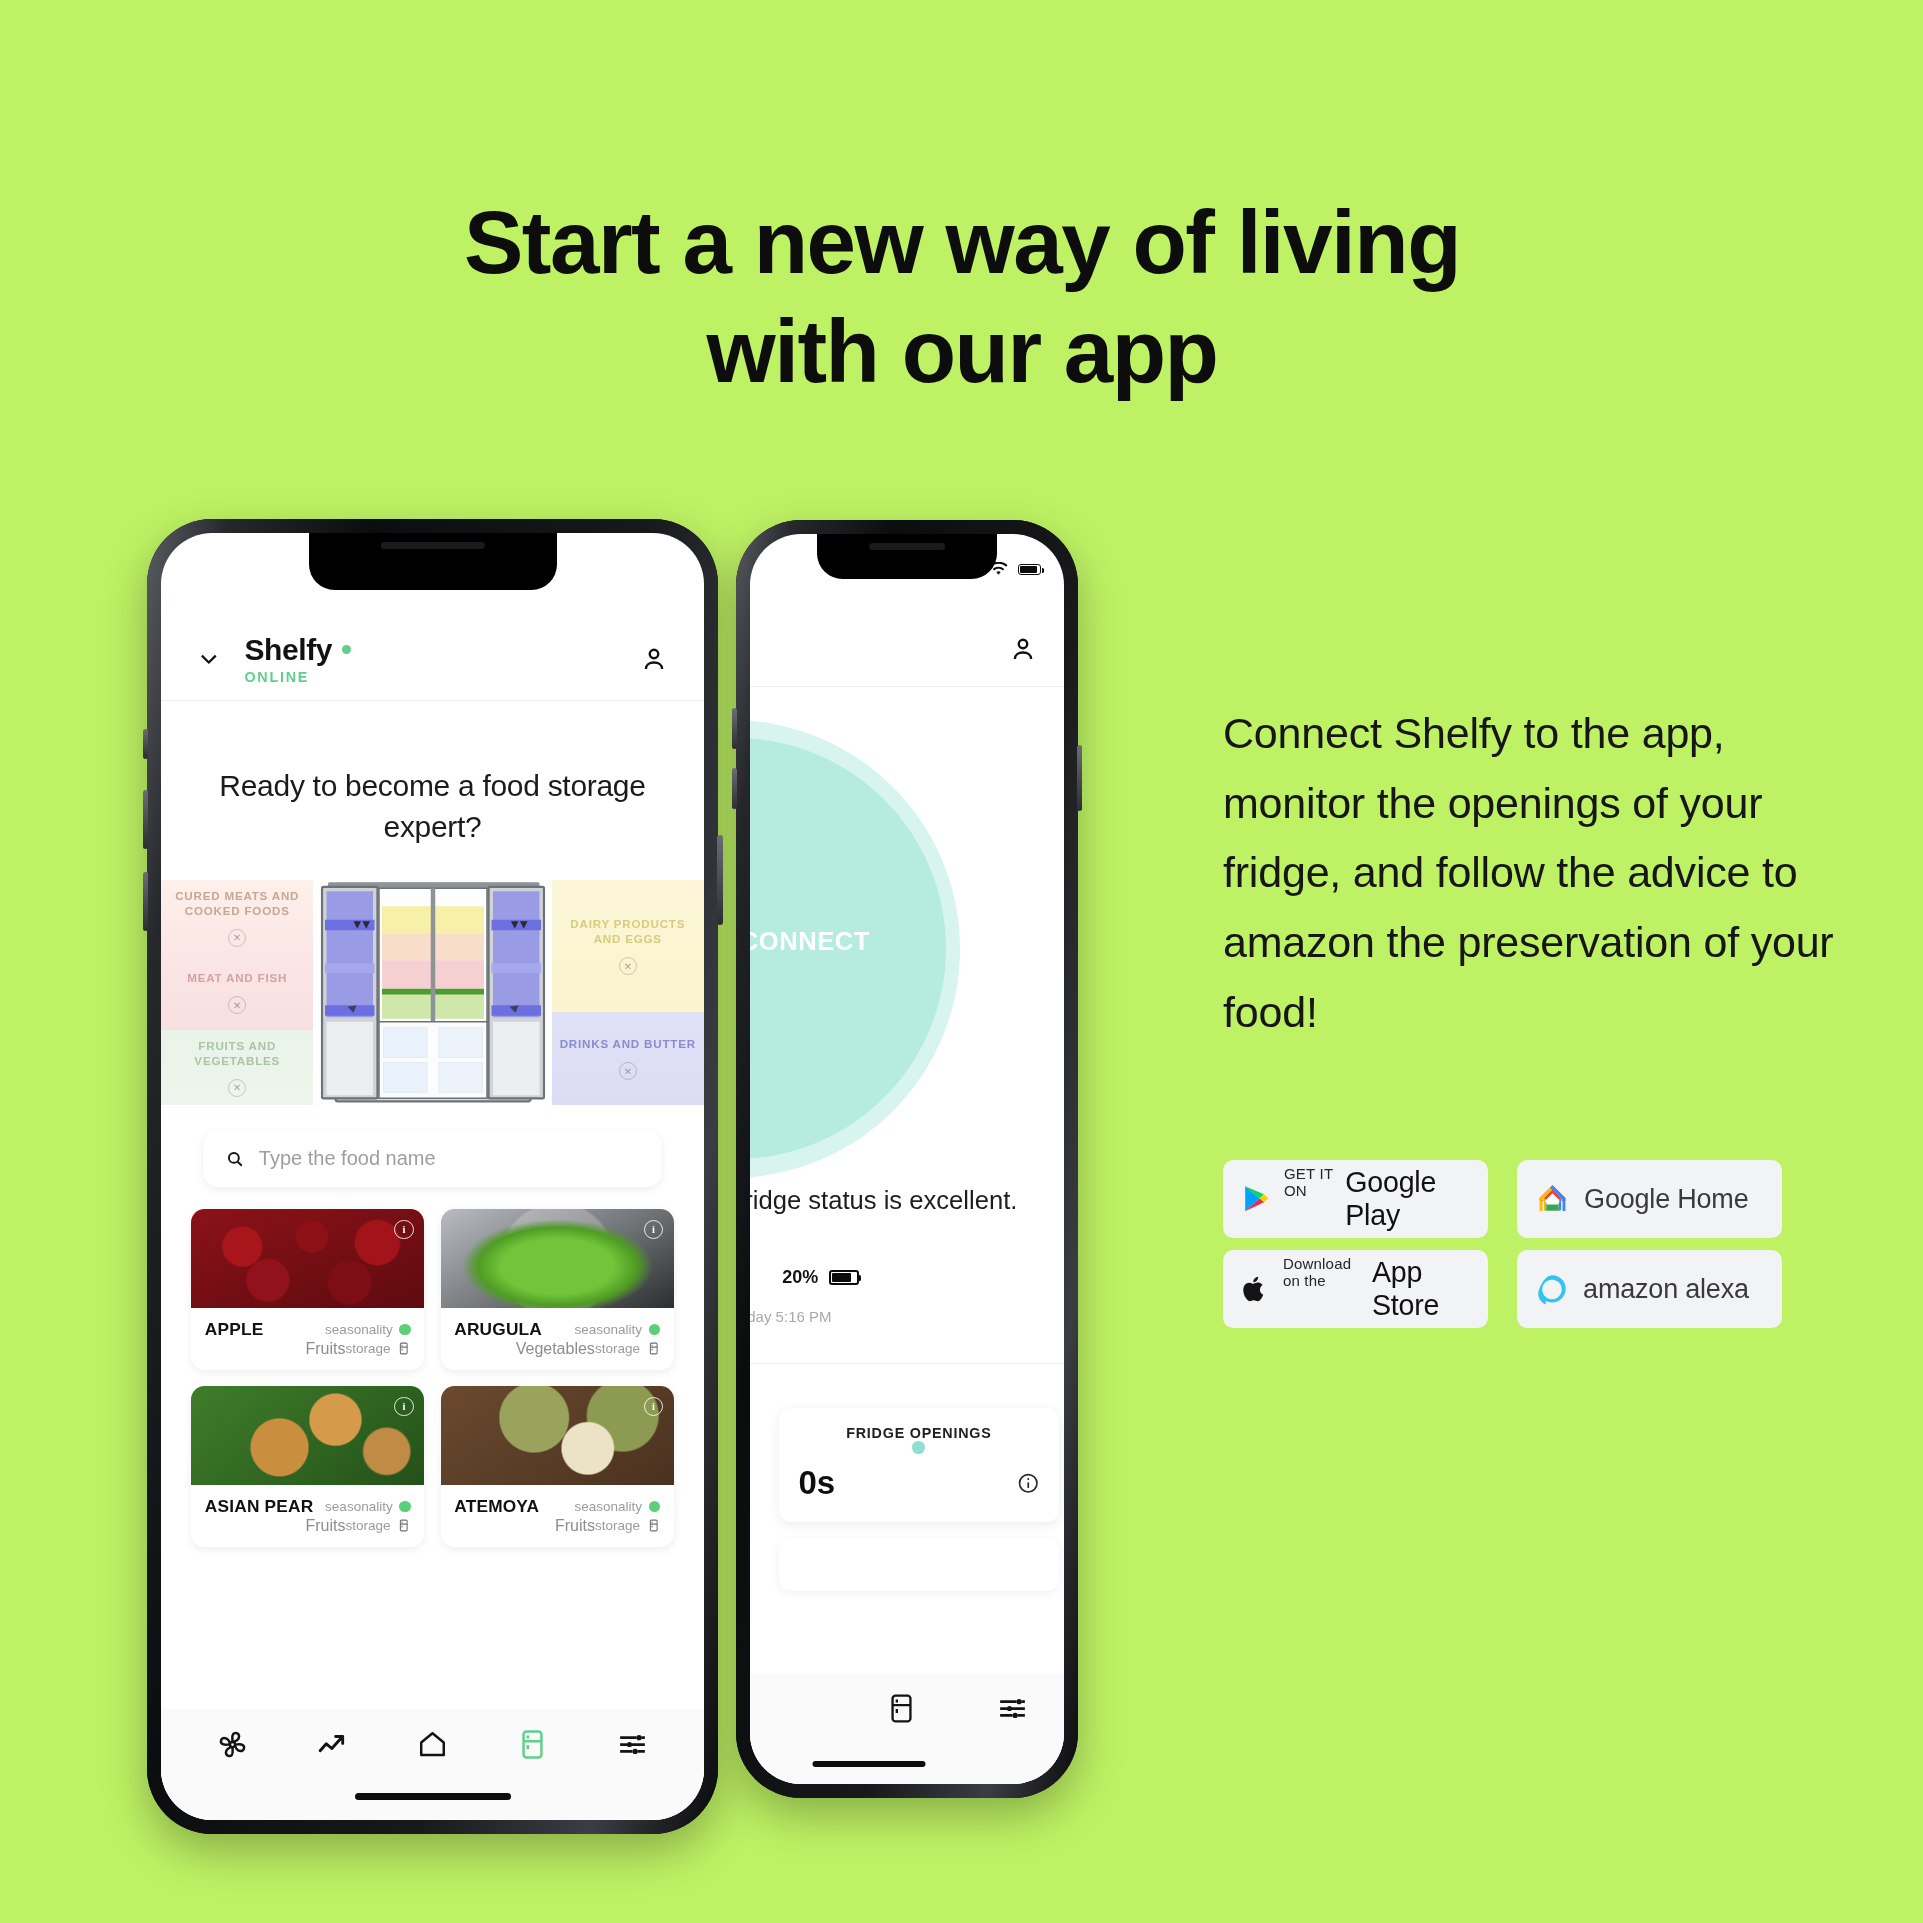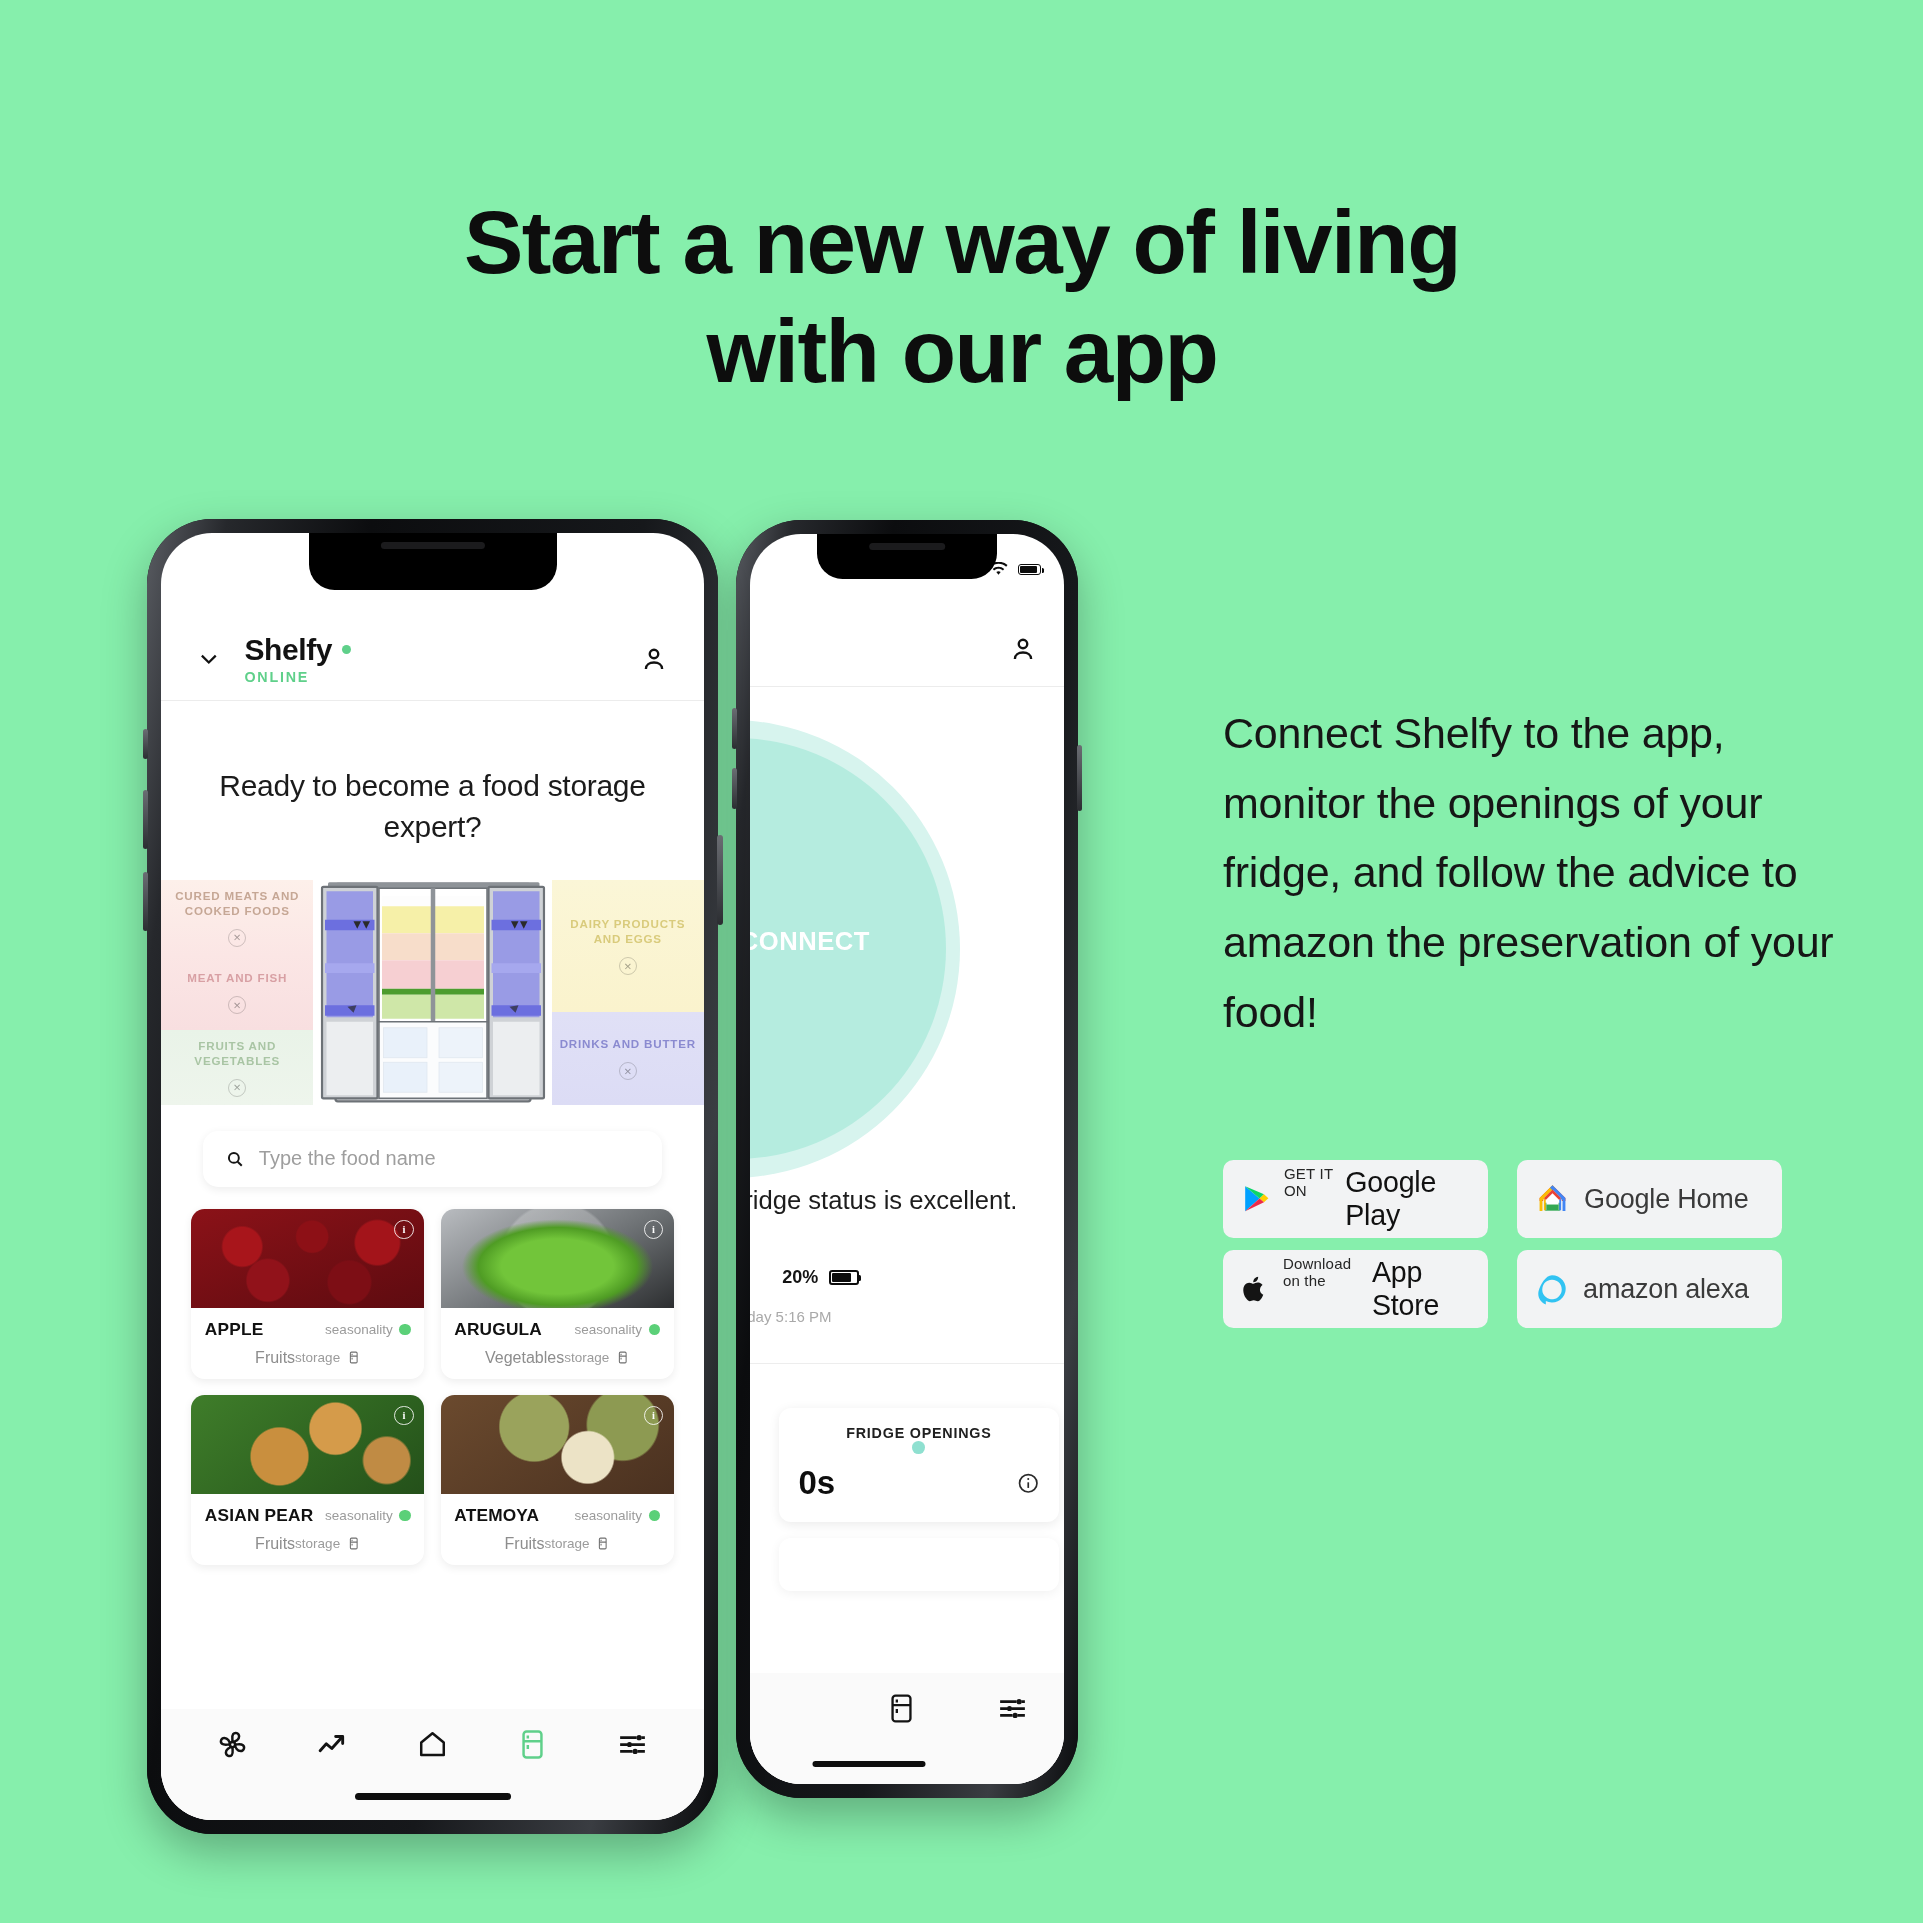--- a/index.html
+++ b/index.html
@@ -2,21 +2,21 @@
 <html style="font-size:12px"><head>
 <meta charset="utf-8">
 <style>
   * { box-sizing: border-box; margin: 0; padding: 0; }
   html, body {
     width: 1924px; height: 1924px;
     background: #ffffff;
     font-family: "Liberation Sans", sans-serif;
     overflow: hidden;
   }
-  .page { position: relative; width: 1924px; height: 1924px; background: #86efac; }
+  .page { position: relative; width: 1924px; height: 1924px; background: #bef264; }
 
   
   .headline {
     position: absolute; left: 0; top: 188px; width: 1924px;
     text-align: center;
     font-size: 89px; line-height: 1.22;
     font-weight: 800; letter-spacing: -1.5px;
     color: #0d0d0d;
   }
   .headline .l2 { display: block; }
@@ -140,21 +140,21 @@
   .card .ph-img { height: 99px; position:relative; }
   .card .badge {
     position:absolute; right:10.5px; top:10.5px; width:19.5px; height:19.5px; border-radius:50%;
     border:1.5px solid rgba(255,255,255,.85); display:flex; align-items:center; justify-content:center;
     color:#fff; font-size:10.5px; font-weight:700; font-family:"Liberation Serif", serif;
   }
   .card .meta { padding: 10.5px 13.5px 12px; }
   .card .r1 { display:flex; align-items:center; justify-content:space-between; }
   .card .nm { font-size: 17.3px; font-weight: 800; color:#111; letter-spacing:0.2px; }
   .card .sl { font-size:13.5px; color:#9b9b9b; display:flex; align-items:center; gap:6.8px; }
-  .card .r2 { display:flex; align-items:center; justify-content:center; margin-top:9px; }
+  .card .r2 { display:flex; align-items:center; justify-content:flex-end; margin-top:0; }
   .card .cat { font-size:16px; color:#8d8d8d; }
   .seed { width:11.3px; height:11.3px; border-radius:50%; background:#5BD078; display:block; }
 
   
   .img-apple { background:
       radial-gradient(circle at 22% 38%, #a8151b 0 10%, transparent 11%),
       radial-gradient(circle at 52% 28%, #8d1016 0 11%, transparent 12%),
       radial-gradient(circle at 80% 34%, #a3141a 0 11%, transparent 12%),
       radial-gradient(circle at 33% 72%, #91121a 0 12%, transparent 13%),
       radial-gradient(circle at 68% 74%, #7d0e15 0 12%, transparent 13%),

